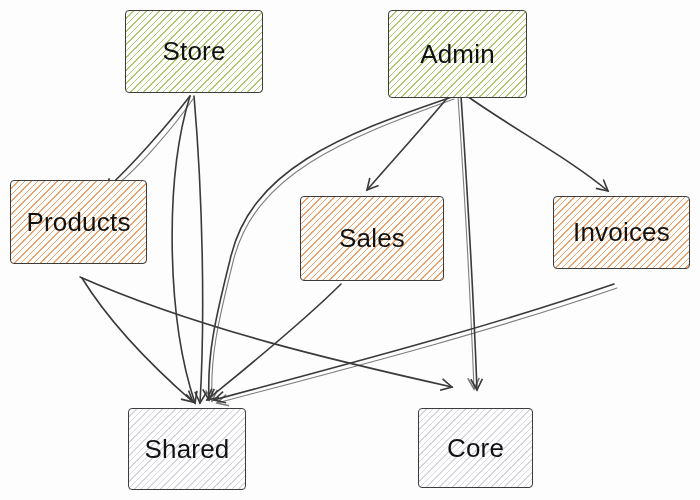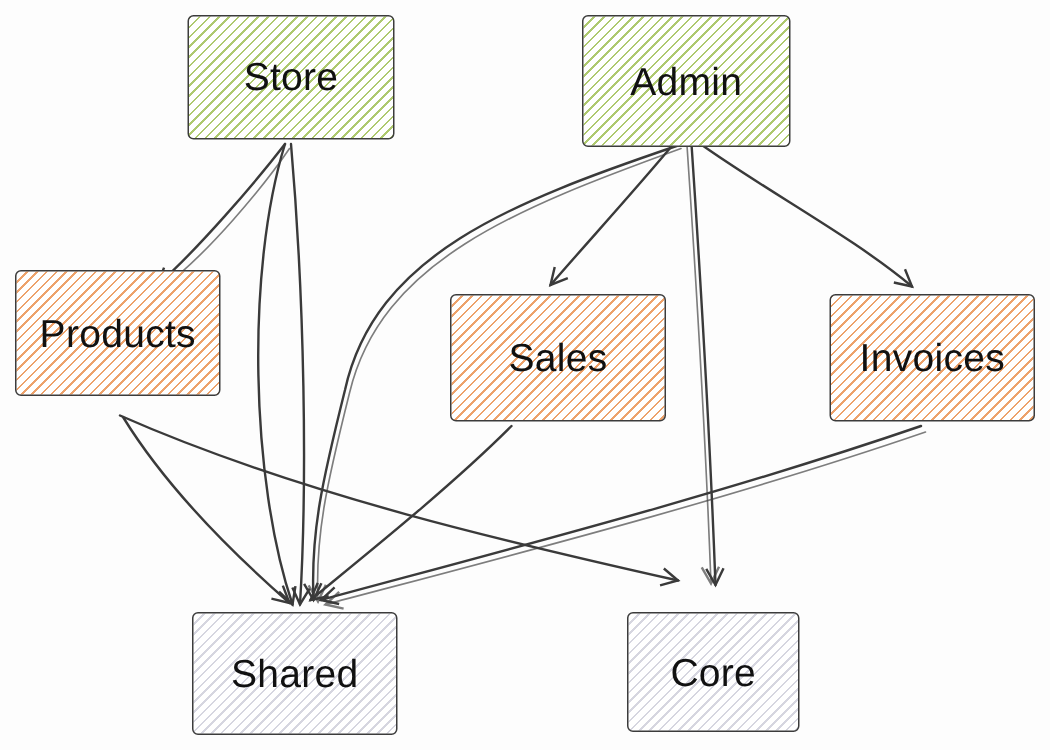--- a/index.html
+++ b/index.html
@@ -80,23 +80,23 @@
       </div>
       <div class="node" style="left: 388px; top: 10px; width: 139px; height: 88px; border: 1.7px solid rgb(60, 60, 60); background-image: repeating-linear-gradient(135deg, rgb(174, 201, 111) 0px, rgb(174, 201, 111) 1.2px, rgba(0, 0, 0, 0) 1.2px, rgba(0, 0, 0, 0) 4.6px);">
         <span class="label" style="color: rgb(17, 17, 17);">Admin</span>
       </div>
       <div class="node" style="left: 10px; top: 180px; width: 137px; height: 84px; border: 1.7px solid rgb(60, 60, 60); background-image: repeating-linear-gradient(135deg, rgb(237, 162, 107) 0px, rgb(237, 162, 107) 1.2px, rgba(0, 0, 0, 0) 1.2px, rgba(0, 0, 0, 0) 4.6px);">
         <span class="label" style="color: rgb(17, 17, 17);">Products</span>
       </div>
       <div class="node" style="left: 300px; top: 196px; width: 144px; height: 85px; border: 1.7px solid rgb(60, 60, 60); background-image: repeating-linear-gradient(135deg, rgb(237, 162, 107) 0px, rgb(237, 162, 107) 1.2px, rgba(0, 0, 0, 0) 1.2px, rgba(0, 0, 0, 0) 4.6px);">
         <span class="label" style="color: rgb(17, 17, 17);">Sales</span>
       </div>
-      <div class="node" style="left: 553px; top: 196px; width: 137px; height: 85px; border: 1.7px solid rgb(60, 60, 60); background-image: repeating-linear-gradient(135deg, rgb(237, 162, 107) 0px, rgb(237, 162, 107) 1.2px, rgba(0, 0, 0, 0) 1.2px, rgba(0, 0, 0, 0) 4.6px);">
+      <div class="node" style="left: 553px; top: 196px; width: 137px; height: 73px; border: 1.7px solid rgb(60, 60, 60); background-image: repeating-linear-gradient(135deg, rgb(237, 162, 107) 0px, rgb(237, 162, 107) 1.2px, rgba(0, 0, 0, 0) 1.2px, rgba(0, 0, 0, 0) 4.6px);">
         <span class="label" style="color: rgb(17, 17, 17);">Invoices</span>
       </div>
-      <div class="node" style="left: 128px; top: 408px; width: 137px; height: 82px; border: 1.7px solid rgb(60, 60, 60); background-image: repeating-linear-gradient(135deg, rgb(214, 214, 224) 0px, rgb(214, 214, 224) 1.2px, rgba(0, 0, 0, 0) 1.2px, rgba(0, 0, 0, 0) 4.6px);">
+      <div class="node" style="left: 128px; top: 408px; width: 118px; height: 82px; border: 1.7px solid rgb(60, 60, 60); background-image: repeating-linear-gradient(135deg, rgb(214, 214, 224) 0px, rgb(214, 214, 224) 1.2px, rgba(0, 0, 0, 0) 1.2px, rgba(0, 0, 0, 0) 4.6px);">
         <span class="label" style="color: rgb(17, 17, 17);">Shared</span>
       </div>
       <div class="node" style="left: 418px; top: 408px; width: 115px; height: 80px; border: 1.7px solid rgb(60, 60, 60); background-image: repeating-linear-gradient(135deg, rgb(214, 214, 224) 0px, rgb(214, 214, 224) 1.2px, rgba(0, 0, 0, 0) 1.2px, rgba(0, 0, 0, 0) 4.6px);">
         <span class="label" style="color: rgb(17, 17, 17);">Core</span>
       </div>
     </div>
 </div>
 
 </body></html>

